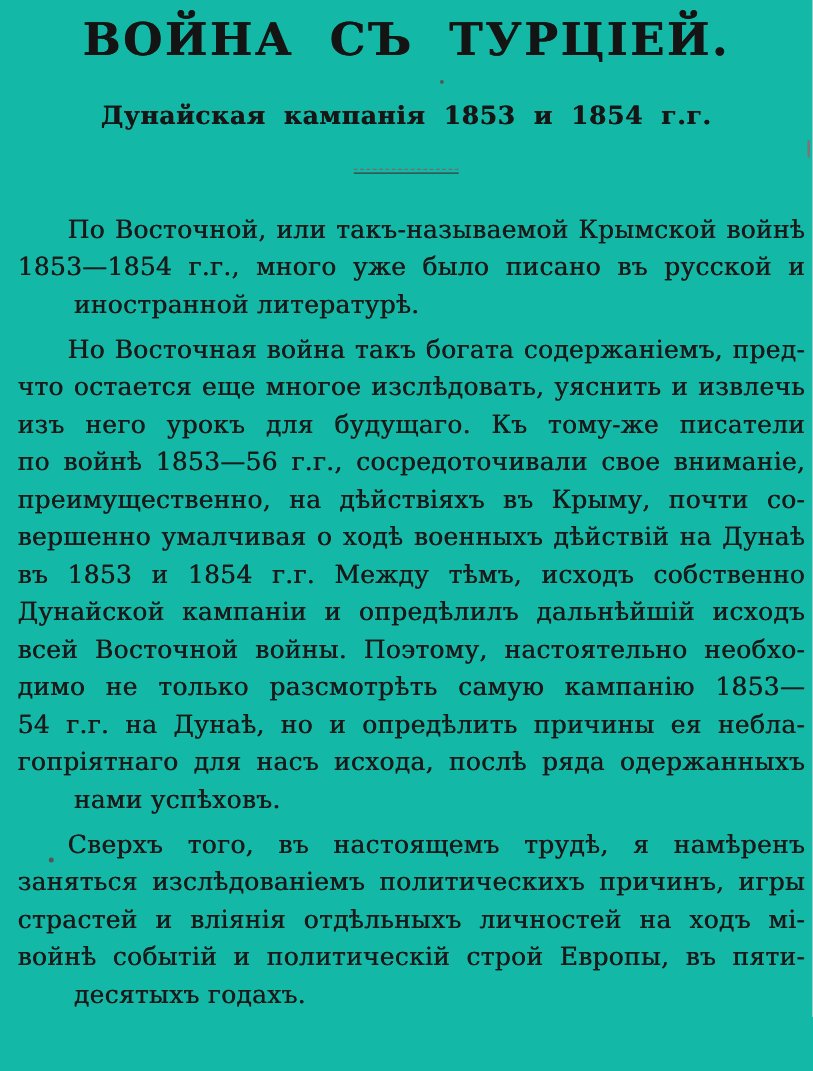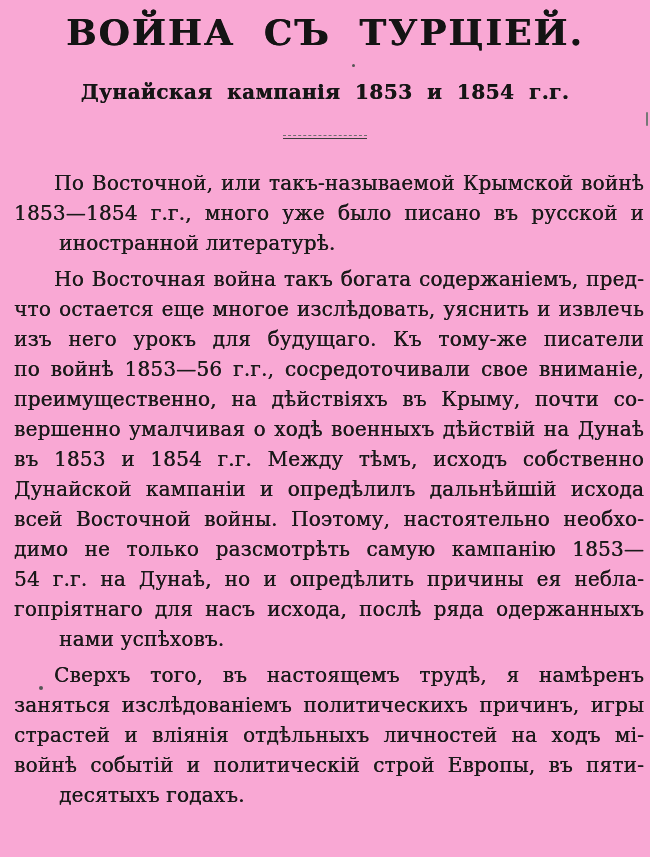--- a/index.html
+++ b/index.html
@@ -5,21 +5,21 @@
   html, body {
     margin: 0;
     padding: 0;
     background: #e8e8e8;
   }
   .page {
     position: relative;
     width: 650px;
     height: 857px;
     margin: 0 auto;
-    background: #f9a8d4;
+    background: #14b8a6;
     overflow: hidden;
     font-family: "DejaVu Serif", serif;
     color: #1a1a1a;
   }
   
   .title {
     position: absolute;
     top: 8px;
     left: 0;
     right: 0;
@@ -110,21 +110,21 @@
         <div class="line last">иностранной литературѣ.</div>
       </div>
       <div class="paragraph">
         <div class="line first">Но Восточная война такъ богата содержаніемъ, пред-</div>
         <div class="line">что остается еще многое изслѣдовать, уяснить и извлечь</div>
         <div class="line">изъ него урокъ для будущаго. Къ тому-же писатели</div>
         <div class="line">по войнѣ 1853—56 г.г., сосредоточивали свое вниманіе,</div>
         <div class="line">преимущественно, на дѣйствіяхъ въ Крыму, почти со-</div>
         <div class="line">вершенно умалчивая о ходѣ военныхъ дѣйствій на Дунаѣ</div>
         <div class="line">въ 1853 и 1854 г.г. Между тѣмъ, исходъ собственно</div>
-        <div class="line">Дунайской кампаніи и опредѣлилъ дальнѣйшій исхода</div>
+        <div class="line">Дунайской кампаніи и опредѣлилъ дальнѣйшій исходъ</div>
         <div class="line">всей Восточной войны. Поэтому, настоятельно необхо-</div>
         <div class="line">димо не только разсмотрѣть самую кампанію 1853—</div>
         <div class="line">54 г.г. на Дунаѣ, но и опредѣлить причины ея небла-</div>
         <div class="line">гопріятнаго для насъ исхода, послѣ ряда одержанныхъ</div>
         <div class="line last">нами успѣховъ.</div>
       </div>
       <div class="paragraph">
         <div class="line first">Сверхъ того, въ настоящемъ трудѣ, я намѣренъ</div>
         <div class="line">заняться изслѣдованіемъ политическихъ причинъ, игры</div>
         <div class="line">страстей и вліянія отдѣльныхъ личностей на ходъ мі-</div>

